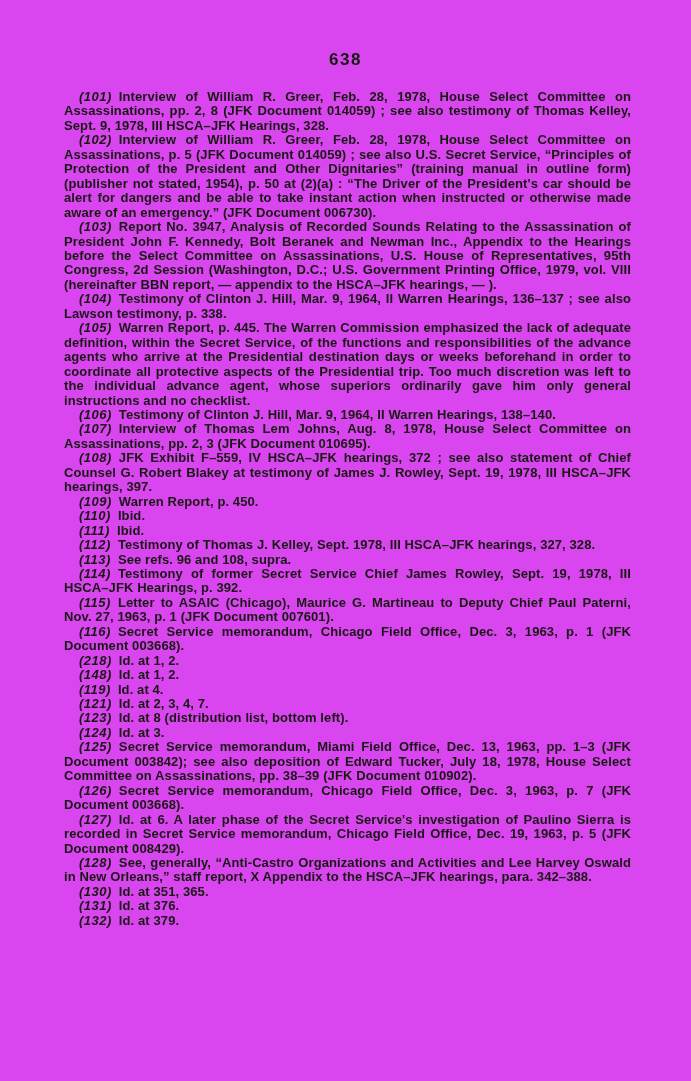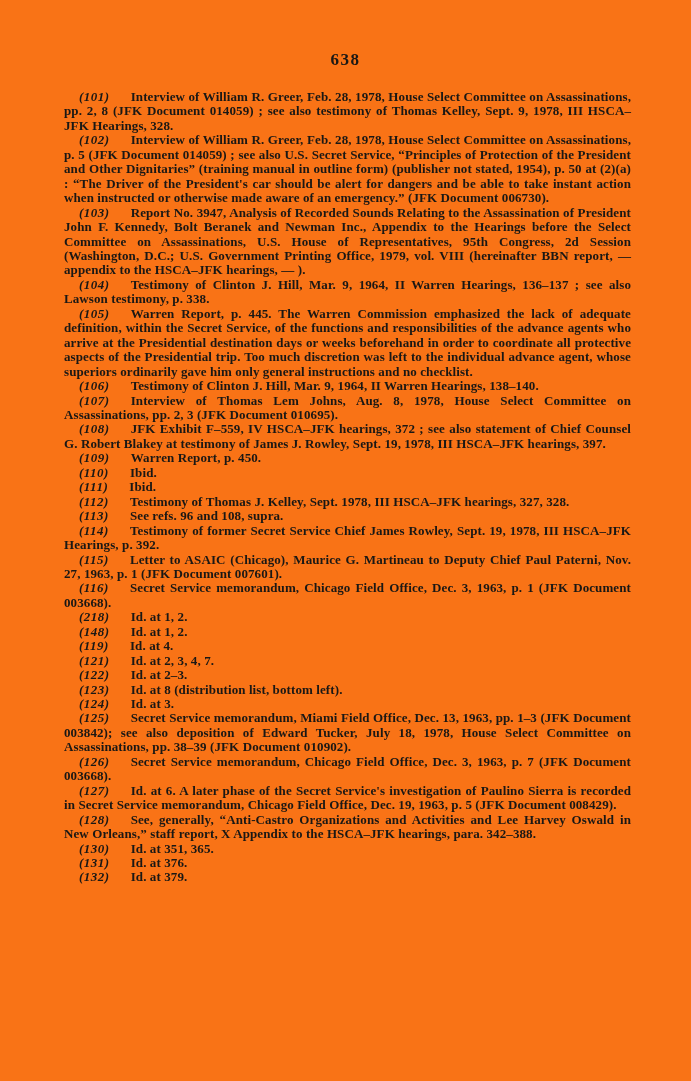--- a/index.html
+++ b/index.html
@@ -5,23 +5,23 @@
   html, body {
     margin: 0;
     padding: 0;
     background: #e9e7e2;
   }
   .page {
     position: relative;
     width: 691px;
     height: 1081px;
     margin: 0 auto;
-    background: #f97316;
+    background: #d946ef;
     color: #1a1815;
-    font-family: Liberation Serif, serif;
+    font-family: Liberation Sans, sans-serif;
     overflow: hidden;
     box-sizing: border-box;
   }
   .page-number {
     padding-top: 50px;
     text-align: center;
     font-size: 17px;
     font-weight: 700;
     letter-spacing: 1.5px;
   }
@@ -33,21 +33,21 @@
     text-align: justify;
     letter-spacing: 0.1px;
   }
   .footnote {
     margin: 0;
     text-indent: 15px;
   }
   .fn-num {
     font-style: italic;
     font-weight: 700;
-    margin-right: 21px;
+    margin-right: 7px;
     letter-spacing: 0.5px;
   }
 </style>
 </head>
 <body>
 
 <div class="page">
   <div class="page-number">638</div>
   <div class="footnotes" id="footnotes">
   <p class="footnote"><span class="fn-num">(101)</span><span class="fn-text">Interview of William R. Greer, Feb. 28, 1978, House Select Committee on Assassinations, pp. 2, 8 (JFK Document 014059) ; see also testimony of Thomas Kelley, Sept. 9, 1978, III HSCA–JFK Hearings, 328.</span></p>
@@ -84,21 +84,20 @@
 
   <p class="footnote"><span class="fn-num">(218)</span><span class="fn-text">Id. at 1, 2.</span></p>
 
   <p class="footnote"><span class="fn-num">(148)</span><span class="fn-text">Id. at 1, 2.</span></p>
 
   <p class="footnote"><span class="fn-num">(119)</span><span class="fn-text">Id. at 4.</span></p>
 
 
   <p class="footnote"><span class="fn-num">(121)</span><span class="fn-text">Id. at 2, 3, 4, 7.</span></p>
 
-  <p class="footnote"><span class="fn-num">(122)</span><span class="fn-text">Id. at 2–3.</span></p>
 
   <p class="footnote"><span class="fn-num">(123)</span><span class="fn-text">Id. at 8 (distribution list, bottom left).</span></p>
 
   <p class="footnote"><span class="fn-num">(124)</span><span class="fn-text">Id. at 3.</span></p>
 
   <p class="footnote"><span class="fn-num">(125)</span><span class="fn-text">Secret Service memorandum, Miami Field Office, Dec. 13, 1963, pp. 1–3 (JFK Document 003842); see also deposition of Edward Tucker, July 18, 1978, House Select Committee on Assassinations, pp. 38–39 (JFK Document 010902).</span></p>
 
   <p class="footnote"><span class="fn-num">(126)</span><span class="fn-text">Secret Service memorandum, Chicago Field Office, Dec. 3, 1963, p. 7 (JFK Document 003668).</span></p>
 
   <p class="footnote"><span class="fn-num">(127)</span><span class="fn-text">Id. at 6. A later phase of the Secret Service's investigation of Paulino Sierra is recorded in Secret Service memorandum, Chicago Field Office, Dec. 19, 1963, p. 5 (JFK Document 008429).</span></p>

